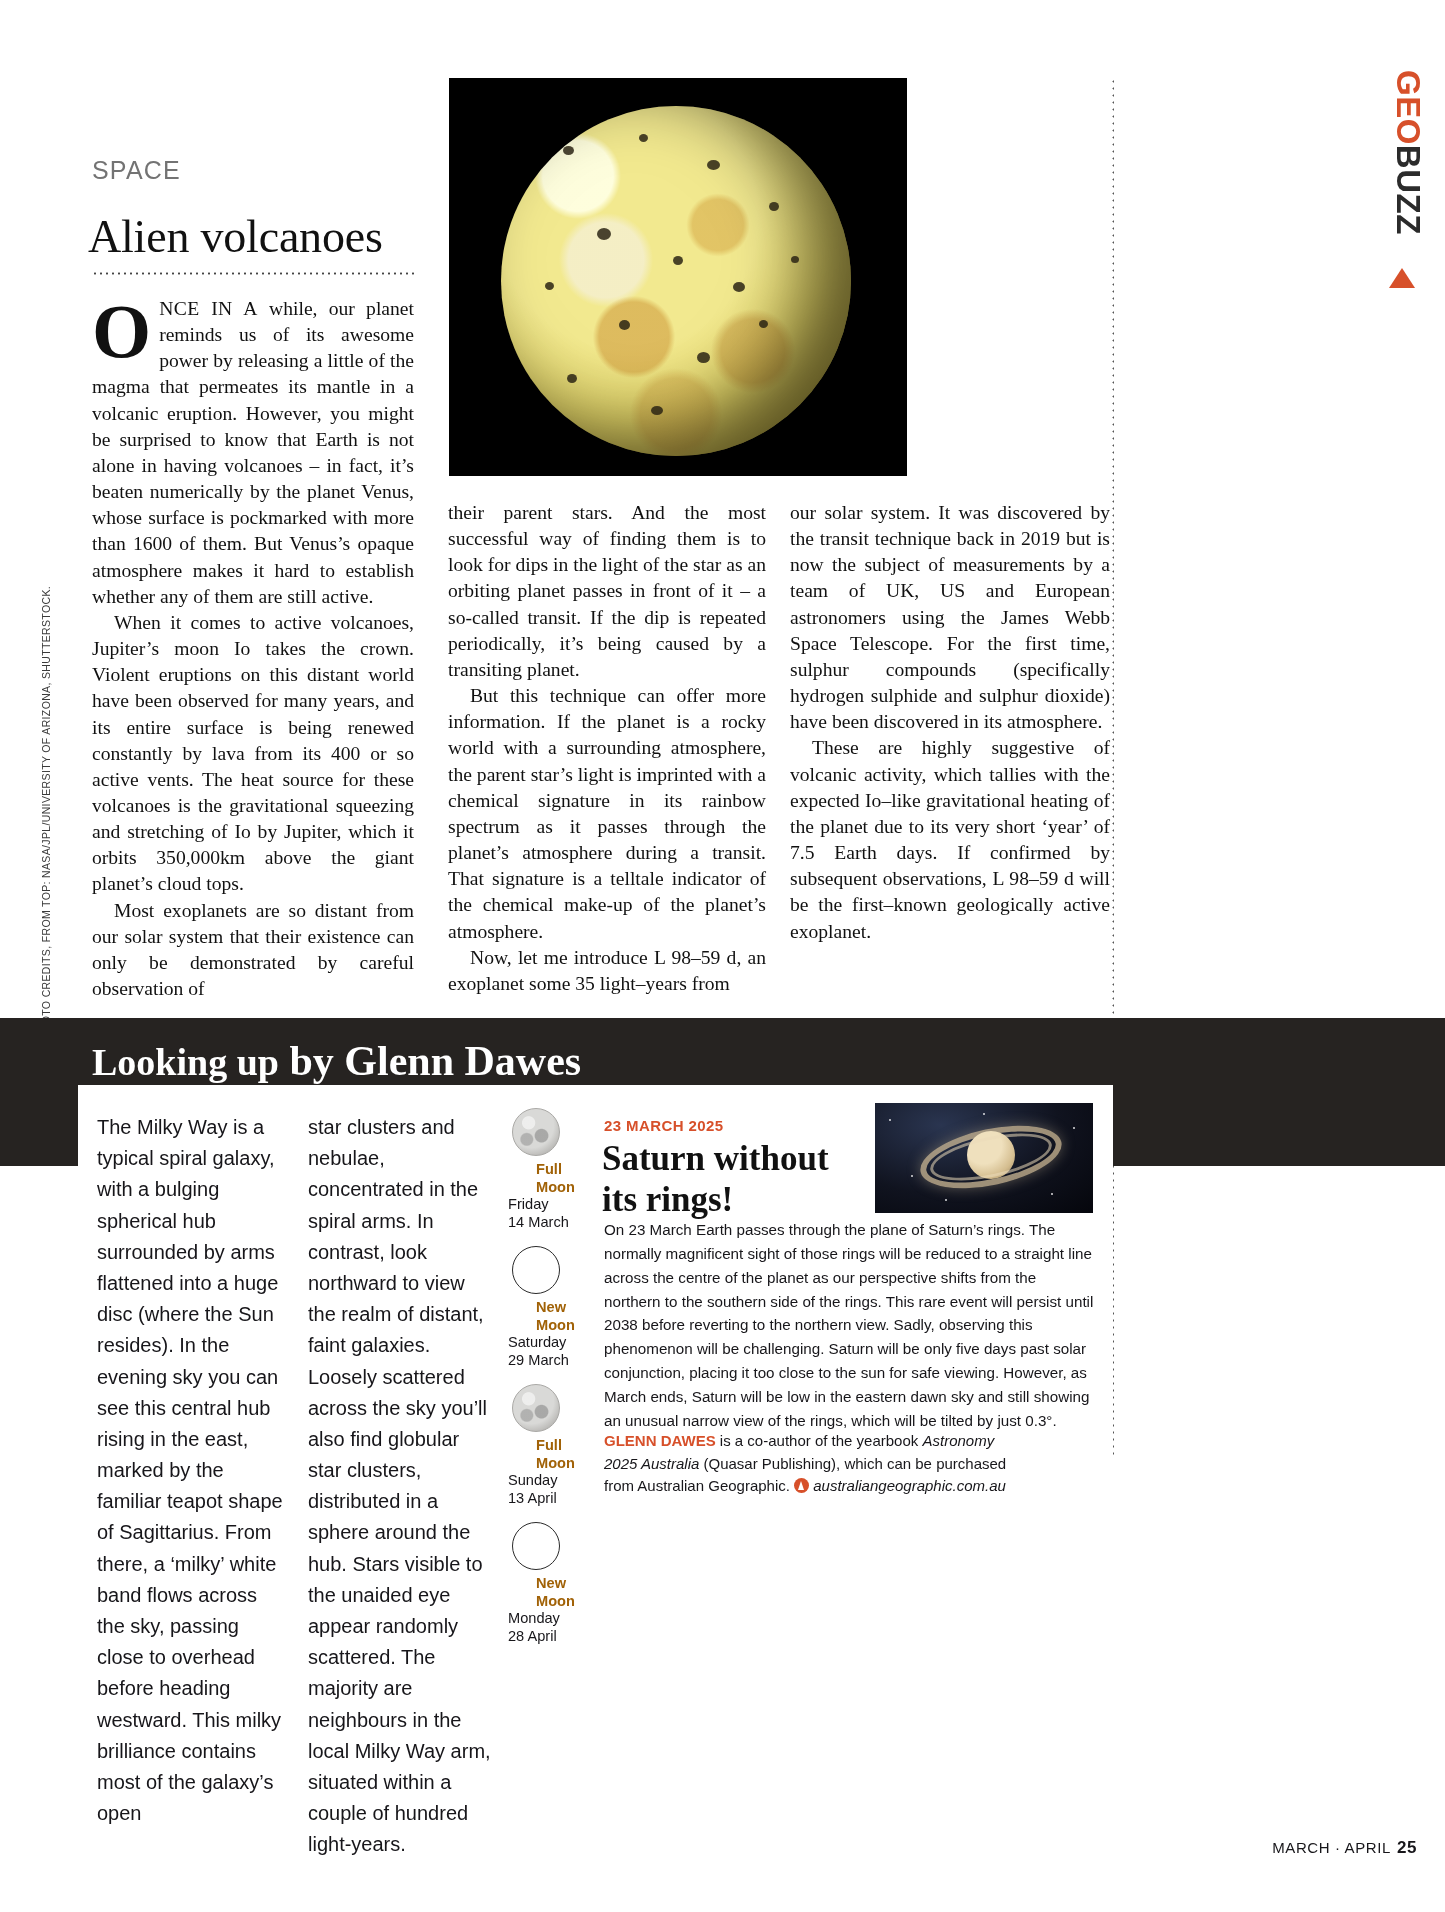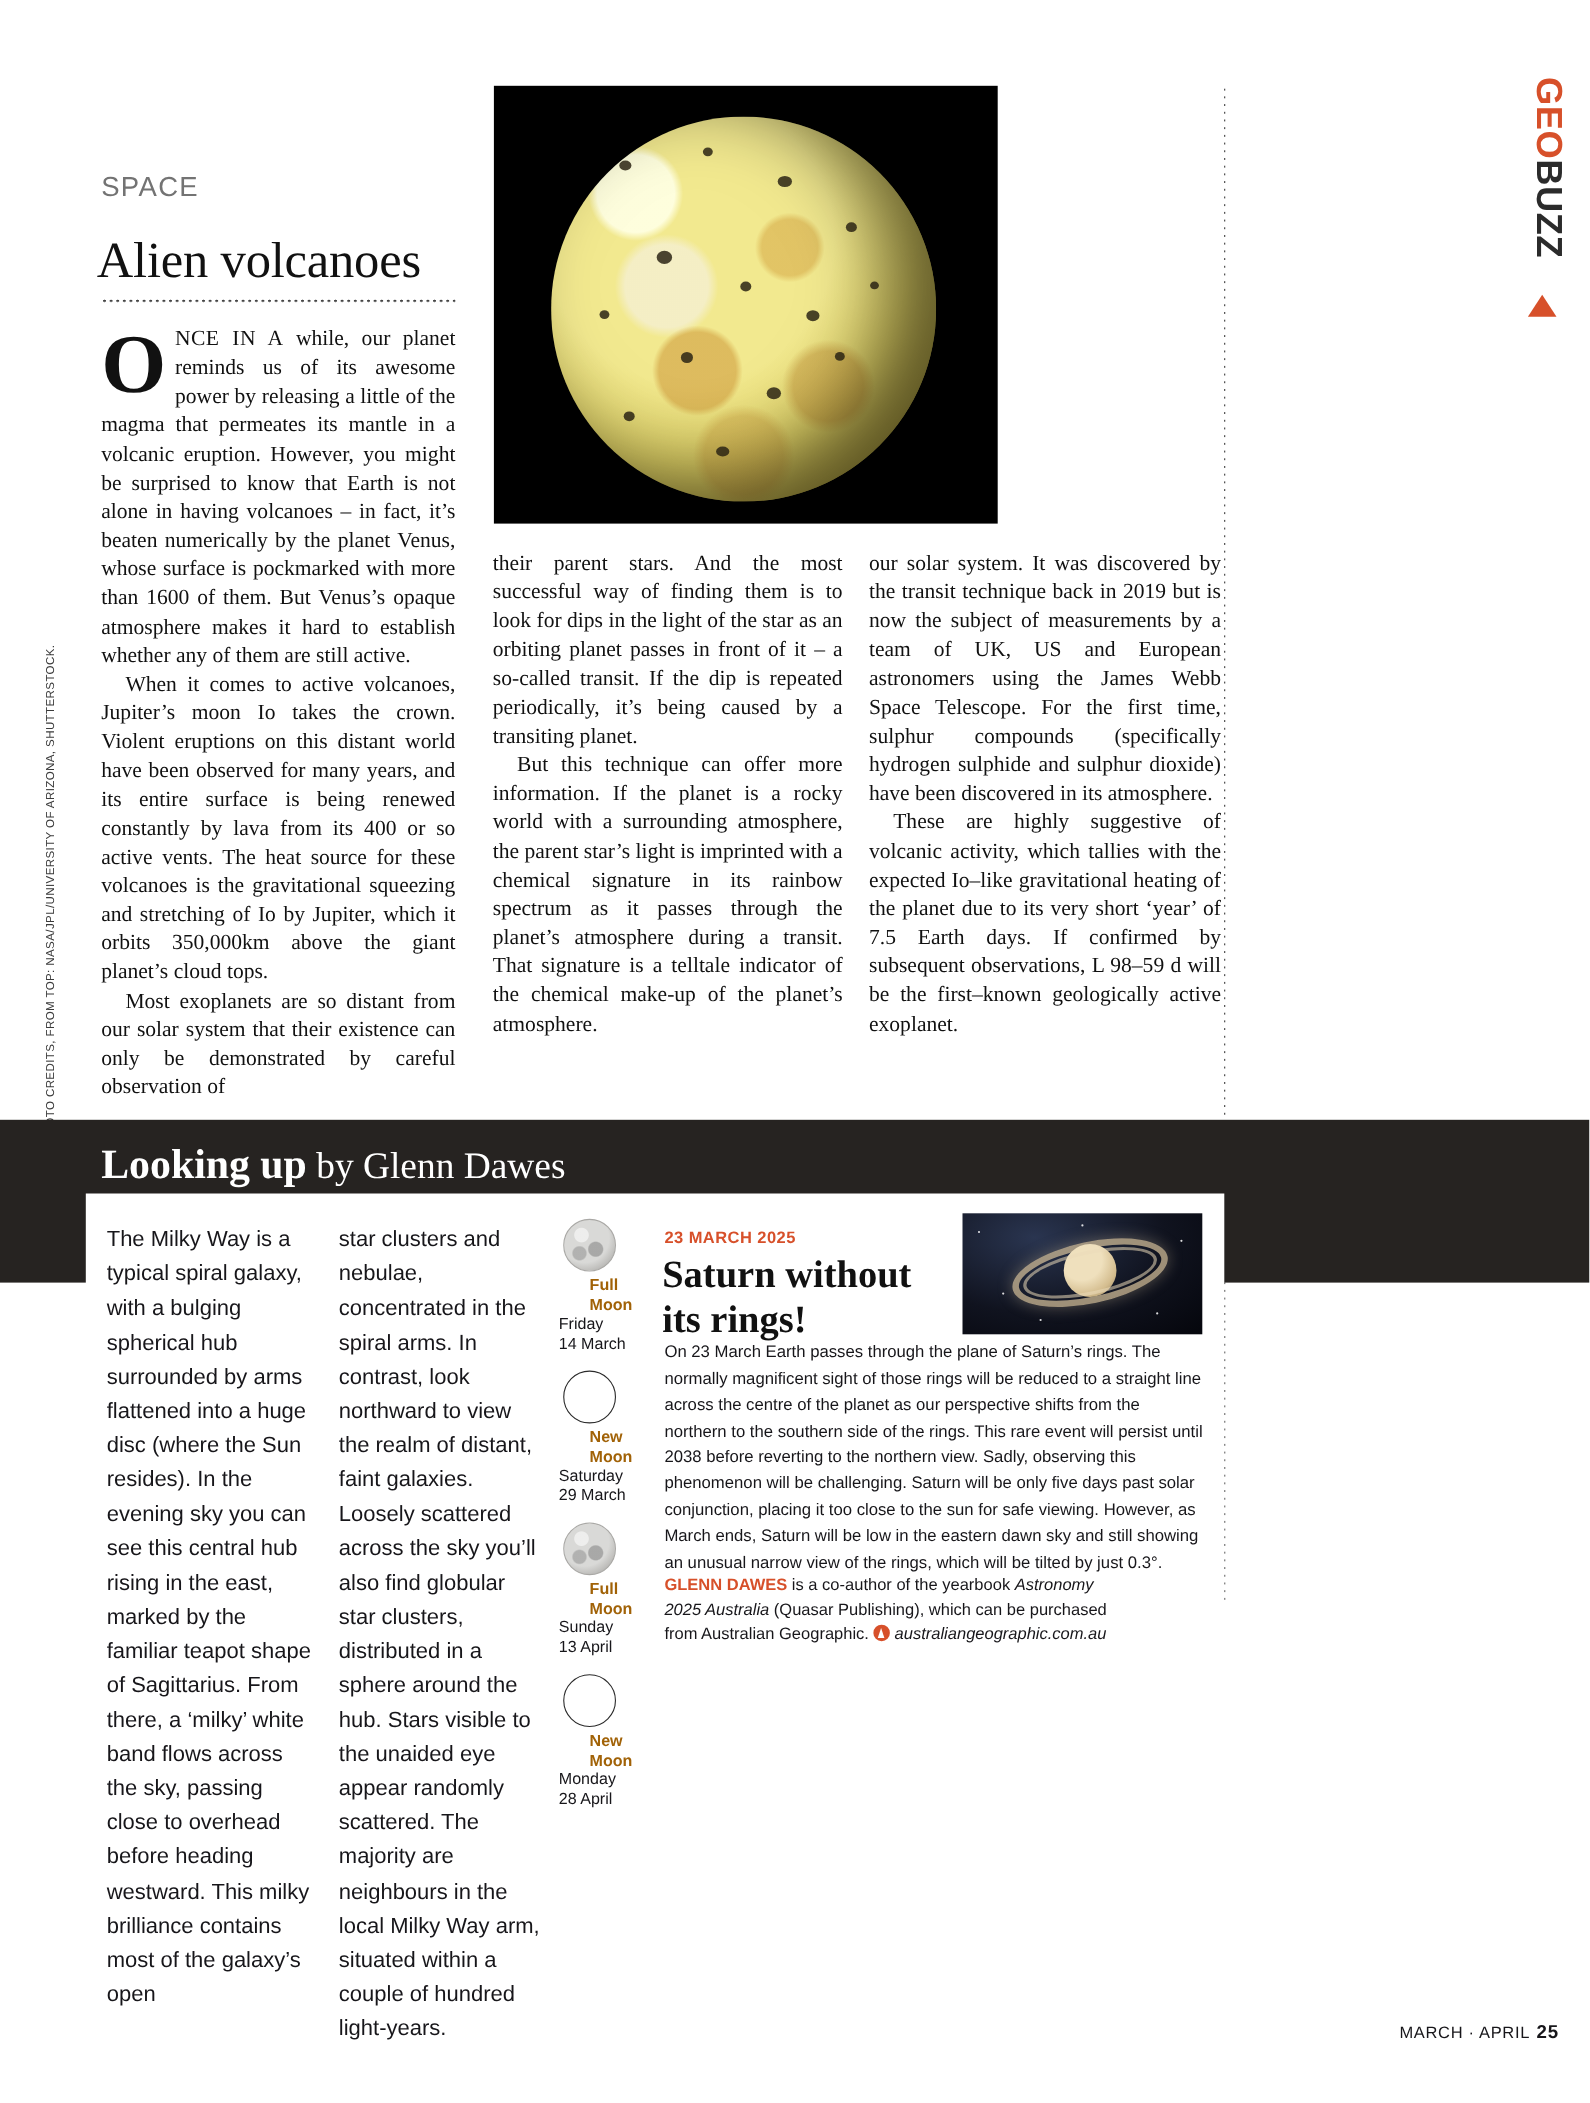--- a/index.html
+++ b/index.html
@@ -126,21 +126,21 @@
   
   .band {
     position: absolute; left: 0; top: 1018px; width: 1445px; height: 148px;
     background: #262321;
   }
   .band-title {
     position: absolute; left: 92px; top: 1037px;
     font-family: "Liberation Serif", serif; color: #fff;
   }
   .band-title .b1 { font-size: 38px; font-weight: 700; text-align: center; }
-  .band-title .b2 { font-size: 34px; font-weight: 400; }
+  .band-title .b2 { font-size: 42px; font-weight: 700; }
 
   .panel {
     position: absolute; left: 78px; top: 1085px; width: 1035px; height: 420px;
     background: #fff;
   }
 
   .lu-col {
     position: absolute; font-family: "Liberation Sans", sans-serif;
     font-size: 20px; line-height: 1.56; color: #17161a;
   }
@@ -270,20 +270,21 @@
 
   <div class="col col1">
     <p class="first"><span class="dropcap">O</span><span class="smallcaps">NCE IN A</span><span> while, our planet reminds us of its awesome power by releasing a little of the magma that permeates its mantle in a volcanic eruption. However, you might be surprised to know that Earth is not alone in having volcanoes – in fact, it’s beaten numerically by the planet Venus, whose surface is pockmarked with more than 1600 of them. But Venus’s opaque atmosphere makes it hard to establish whether any of them are still active.</span></p>
     <p>When it comes to active volcanoes, Jupiter’s moon Io takes the crown. Violent eruptions on this distant world have been observed for many years, and its entire surface is being renewed constantly by lava from its 400 or so active vents. The heat source for these volcanoes is the gravitational squeezing and stretching of Io by Jupiter, which it orbits 350,000km above the giant planet’s cloud tops.</p>
     <p>Most exoplanets are so distant from our solar system that their existence can only be demonstrated by careful observation of</p>
   </div>
 
   <div class="col col2">
     <p class="first">their parent stars. And the most successful way of finding them is to look for dips in the light of the star as an orbiting planet passes in front of it – a so-called transit. If the dip is repeated periodically, it’s being caused by a transiting planet.</p>
     <p>But this technique can offer more information. If the planet is a rocky world with a surrounding atmosphere, the parent star’s light is imprinted with a chemical signature in its rainbow spectrum as it passes through the planet’s atmosphere during a transit. That signature is a telltale indicator of the chemical make-up of the planet’s atmosphere.</p>
+    <p>Now, let me introduce L 98–59 d, an exoplanet some 35 light–years from</p>
   </div>
 
   <div class="col col3">
     <p class="first">our solar system. It was discovered by the transit technique back in 2019 but is now the subject of measurements by a team of UK, US and European astronomers using the James Webb Space Telescope. For the first time, sulphur compounds (specifically hydrogen sulphide and sulphur dioxide) have been discovered in its atmosphere.</p>
     <p>These are highly suggestive of volcanic activity, which tallies with the expected Io–like gravitational heating of the planet due to its very short ‘year’ of 7.5 Earth days. If confirmed by subsequent observations, L 98–59 d will be the first–known geologically active exoplanet.</p>
   </div>
 
   <div class="byline-photo">
     <div class="bp-head"></div>
       <div class="bp-body"></div>

